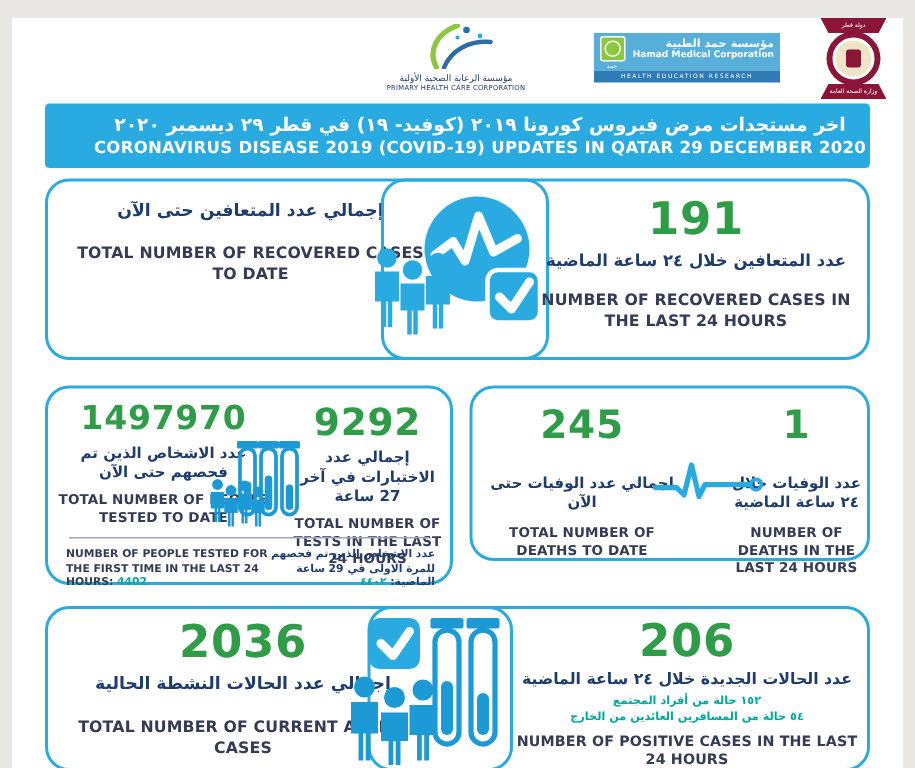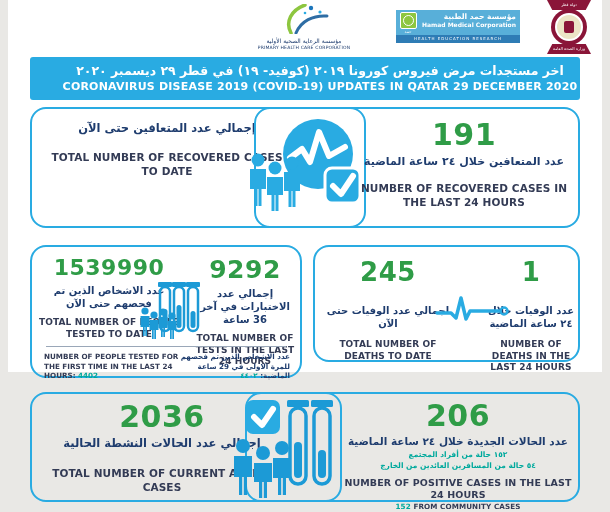--- a/index.html
+++ b/index.html
@@ -1,20 +1,20 @@
 <!DOCTYPE html>
 <html><head>
 <meta charset="utf-8">
 <style>
   html,body{margin:0;padding:0;}
   body{
     width:610px;height:512px;position:relative;background:#e9e8e5;
     font-family:"DejaVu Sans","Liberation Sans",sans-serif;overflow:hidden;
   }
-  .card{position:absolute;left:8px;top:0;width:594px;height:372px;background:#ffffff;}
+  .card{position:absolute;left:8px;top:12px;width:594px;height:500px;background:#ffffff;}
 
   
   .phcc{position:absolute;left:228px;top:4px;width:136px;height:50px;text-align:center;}
   .phcc .ar{font-size:6px;color:#1e3c6e;line-height:1.1;}
   .phcc .en{font-size:4.5px;color:#1e3c6e;letter-spacing:.2px;}
   .hmc{position:absolute;left:388px;top:10px;width:124px;height:34px;}
   .hmc-main{display:flex;height:25px;background:#58afd9;}
   .hmc-badge{width:24px;background:#58afd9;display:flex;flex-direction:column;align-items:center;justify-content:center;}
   .hmc-diamond{width:15px;height:15px;background:#8dc63f;border:1px solid #fff;border-radius:2px;display:flex;align-items:center;justify-content:center;}
   .hmc-diamond span{width:9px;height:9px;border:1.5px solid #fff;border-radius:50%;display:block;}
@@ -166,27 +166,27 @@
       <path d="M2 58 h16 v20 h-4.5 v17 h-3 V78 h-1 v17 h-3 V78 H2 z"></path>
       <circle cx="27" cy="57" r="6.5"></circle>
       <path d="M19 66 h16 v18 h-4.5 v16 h-3 V84 h-1 v16 h-3 V84 H19 z"></path>
       <circle cx="44" cy="52" r="6.5"></circle>
       <path d="M36 61 h16 v19 h-4.5 v16 h-3 V80 h-1 v16 h-3 V80 H36 z"></path>
     </g>
   </svg>
 
   <div class="panel p-r2l">
     <div class="abs center r2l-colA">
-      <div class="num">1539990</div>
+      <div class="num">1497970</div>
       <div class="ar-label">عدد الاشخاص الذين تم فحصهم حتى الآن</div>
       <div class="en-label">TOTAL NUMBER OF PEOPLE TESTED TO DATE</div>
     </div>
     <div class="abs center r2l-colB">
       <div class="num">9292</div>
-      <div class="ar-label">إجمالي عدد الاختبارات في آخر 36 ساعة</div>
+      <div class="ar-label">إجمالي عدد الاختبارات في آخر 27 ساعة</div>
       <div class="en-label">TOTAL NUMBER OF TESTS IN THE LAST 24 HOURS</div>
     </div>
     <svg class="icon-r2" viewBox="0 0 60 64">
       <g stroke="#1c9ad6" fill="none" stroke-width="2.5">
         <rect x="20" y="6" width="10" height="44" rx="5"></rect>
         <rect x="34" y="6" width="10" height="44" rx="5"></rect>
         <rect x="48" y="6" width="10" height="44" rx="5"></rect>
       </g>
       <g fill="#1c9ad6">
         <rect x="18" y="1" width="14" height="5" rx="1"></rect>

